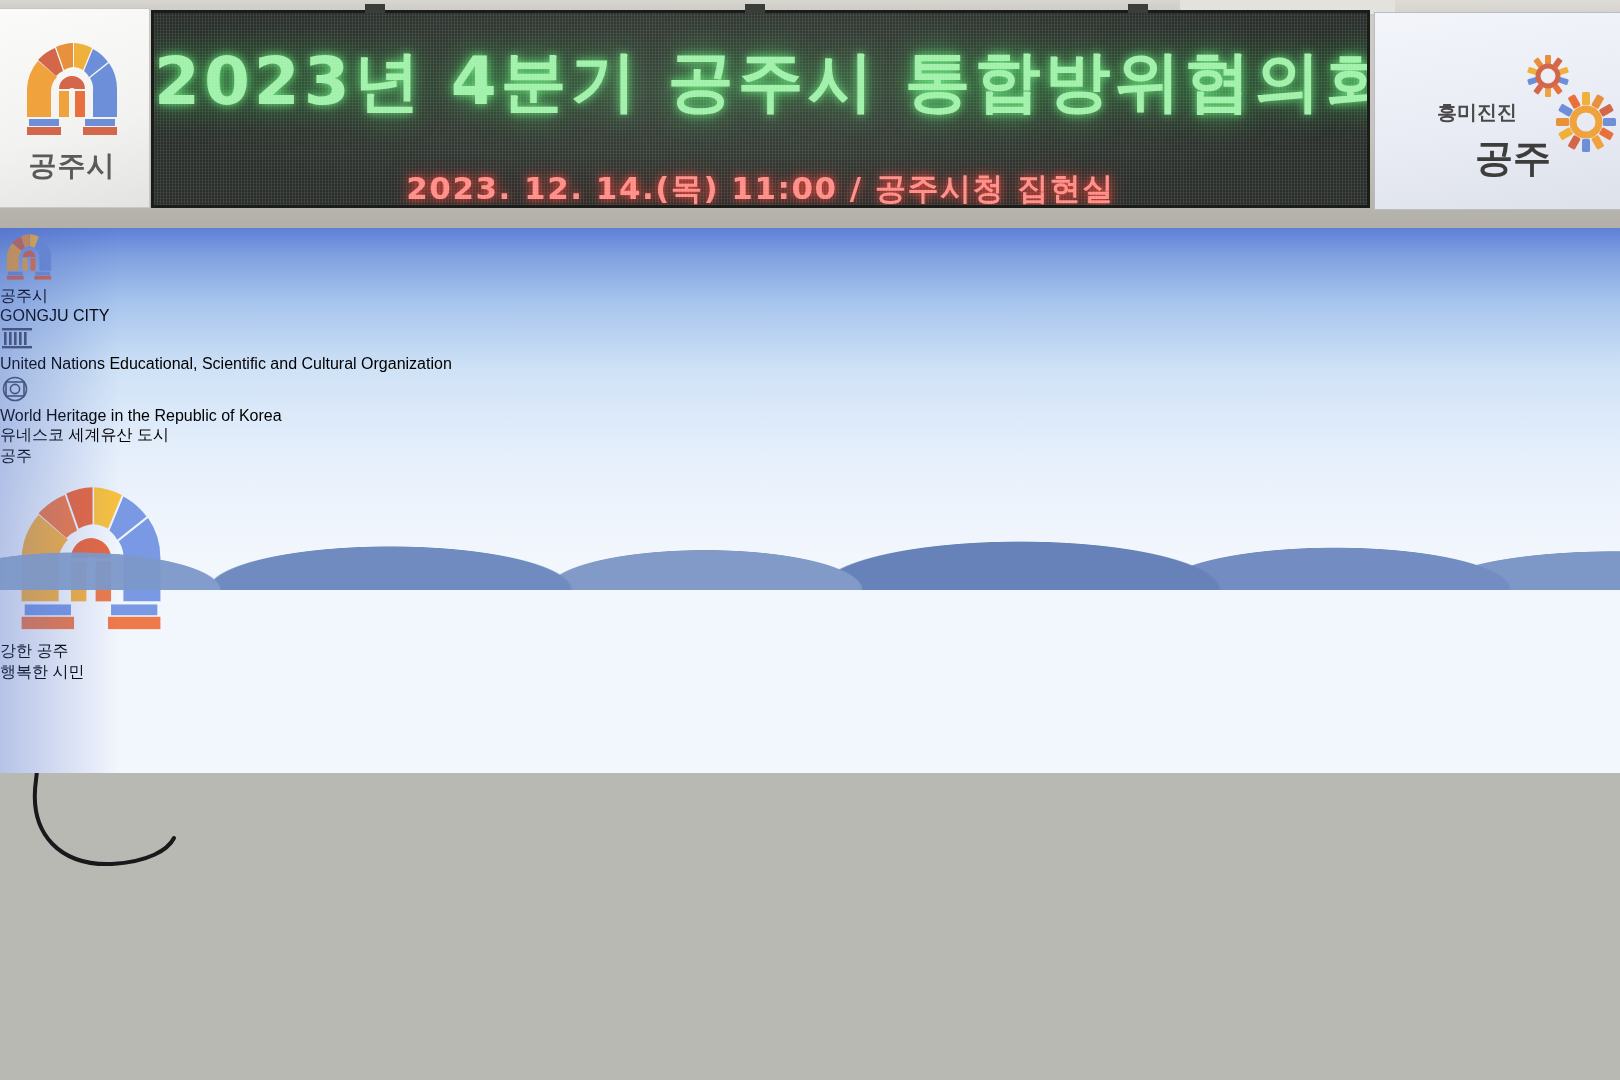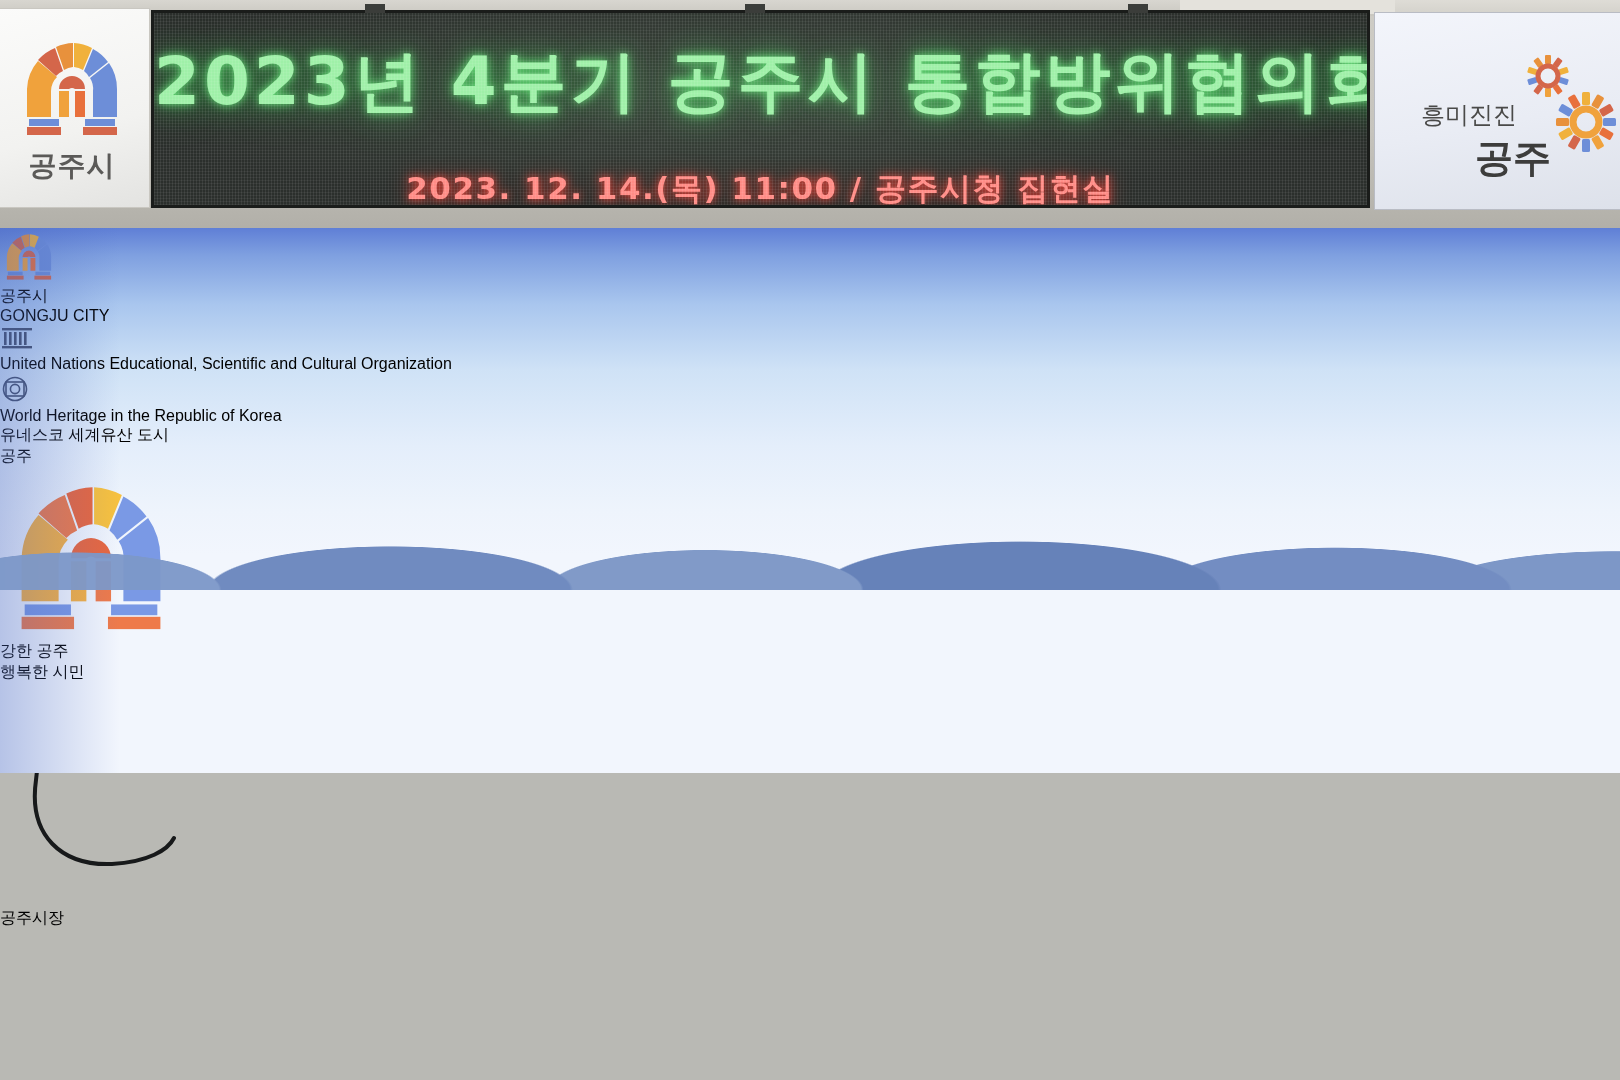--- a/index.html
+++ b/index.html
@@ -94,21 +94,21 @@
   
   .right-sign {
     position: absolute; left: 1374px; top: 12px; width: 252px; height: 198px;
     background: linear-gradient(170deg,#f3f5fb 0%,#e9ecf4 55%,#dde1ea 100%);
     border: 1px solid #b9bcc4;
     overflow: hidden;
   }
   .rs-text {
     position: absolute; left: 12px; top: 86px; width: 130px;
     text-align: right;
-    font-size: 24px; font-weight: 400; color: #4a4a49; letter-spacing: 0px;
+    font-size: 20px; font-weight: 700; color: #4a4a49; letter-spacing: 0px;
     font-family: "DejaVu Sans","Liberation Sans",sans-serif;
   }
   .rs-text2 {
     position: absolute; left: 12px; top: 120px; width: 164px;
     text-align: right;
     font-size: 38px; font-weight: 800; color: #3d3d3c;
     font-family: "DejaVu Sans","Liberation Sans",sans-serif;
   }
 
   
@@ -778,22 +778,15 @@
   <div class="podium left">
     <div class="podium-top"></div>
     <div class="podium-face"></div>
   </div>
   <div class="podium right">
     <div class="podium-top"></div>
     <div class="podium-face"></div>
   </div>
 
   
-  <div class="desk">
-    <div class="nameplate">
-      <span>공주시장</span>
-    </div>
-    <div class="desk-top"></div>
-    <div class="desk-panel"></div>
-  </div>
 
   <div class="vignette"></div>
 </div>
 
 </body></html>

